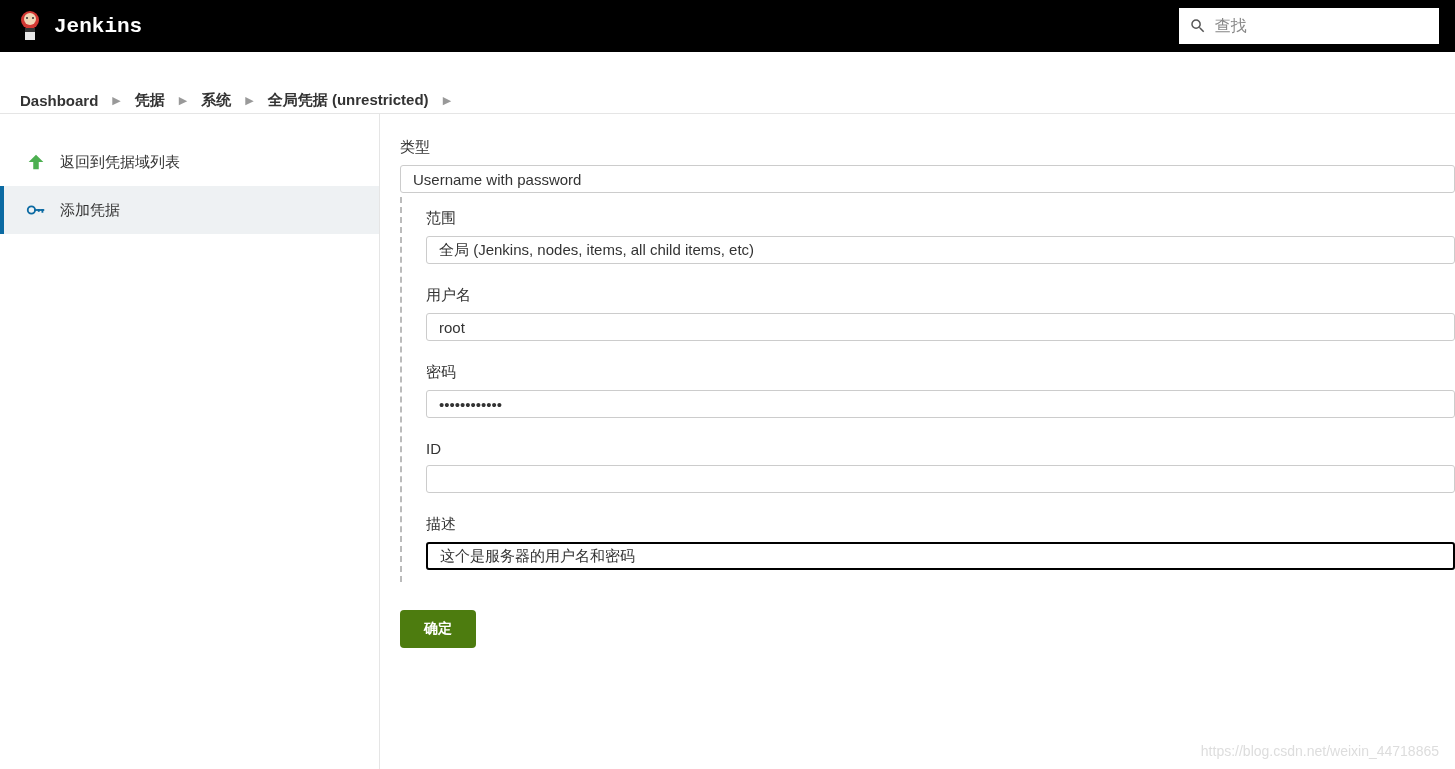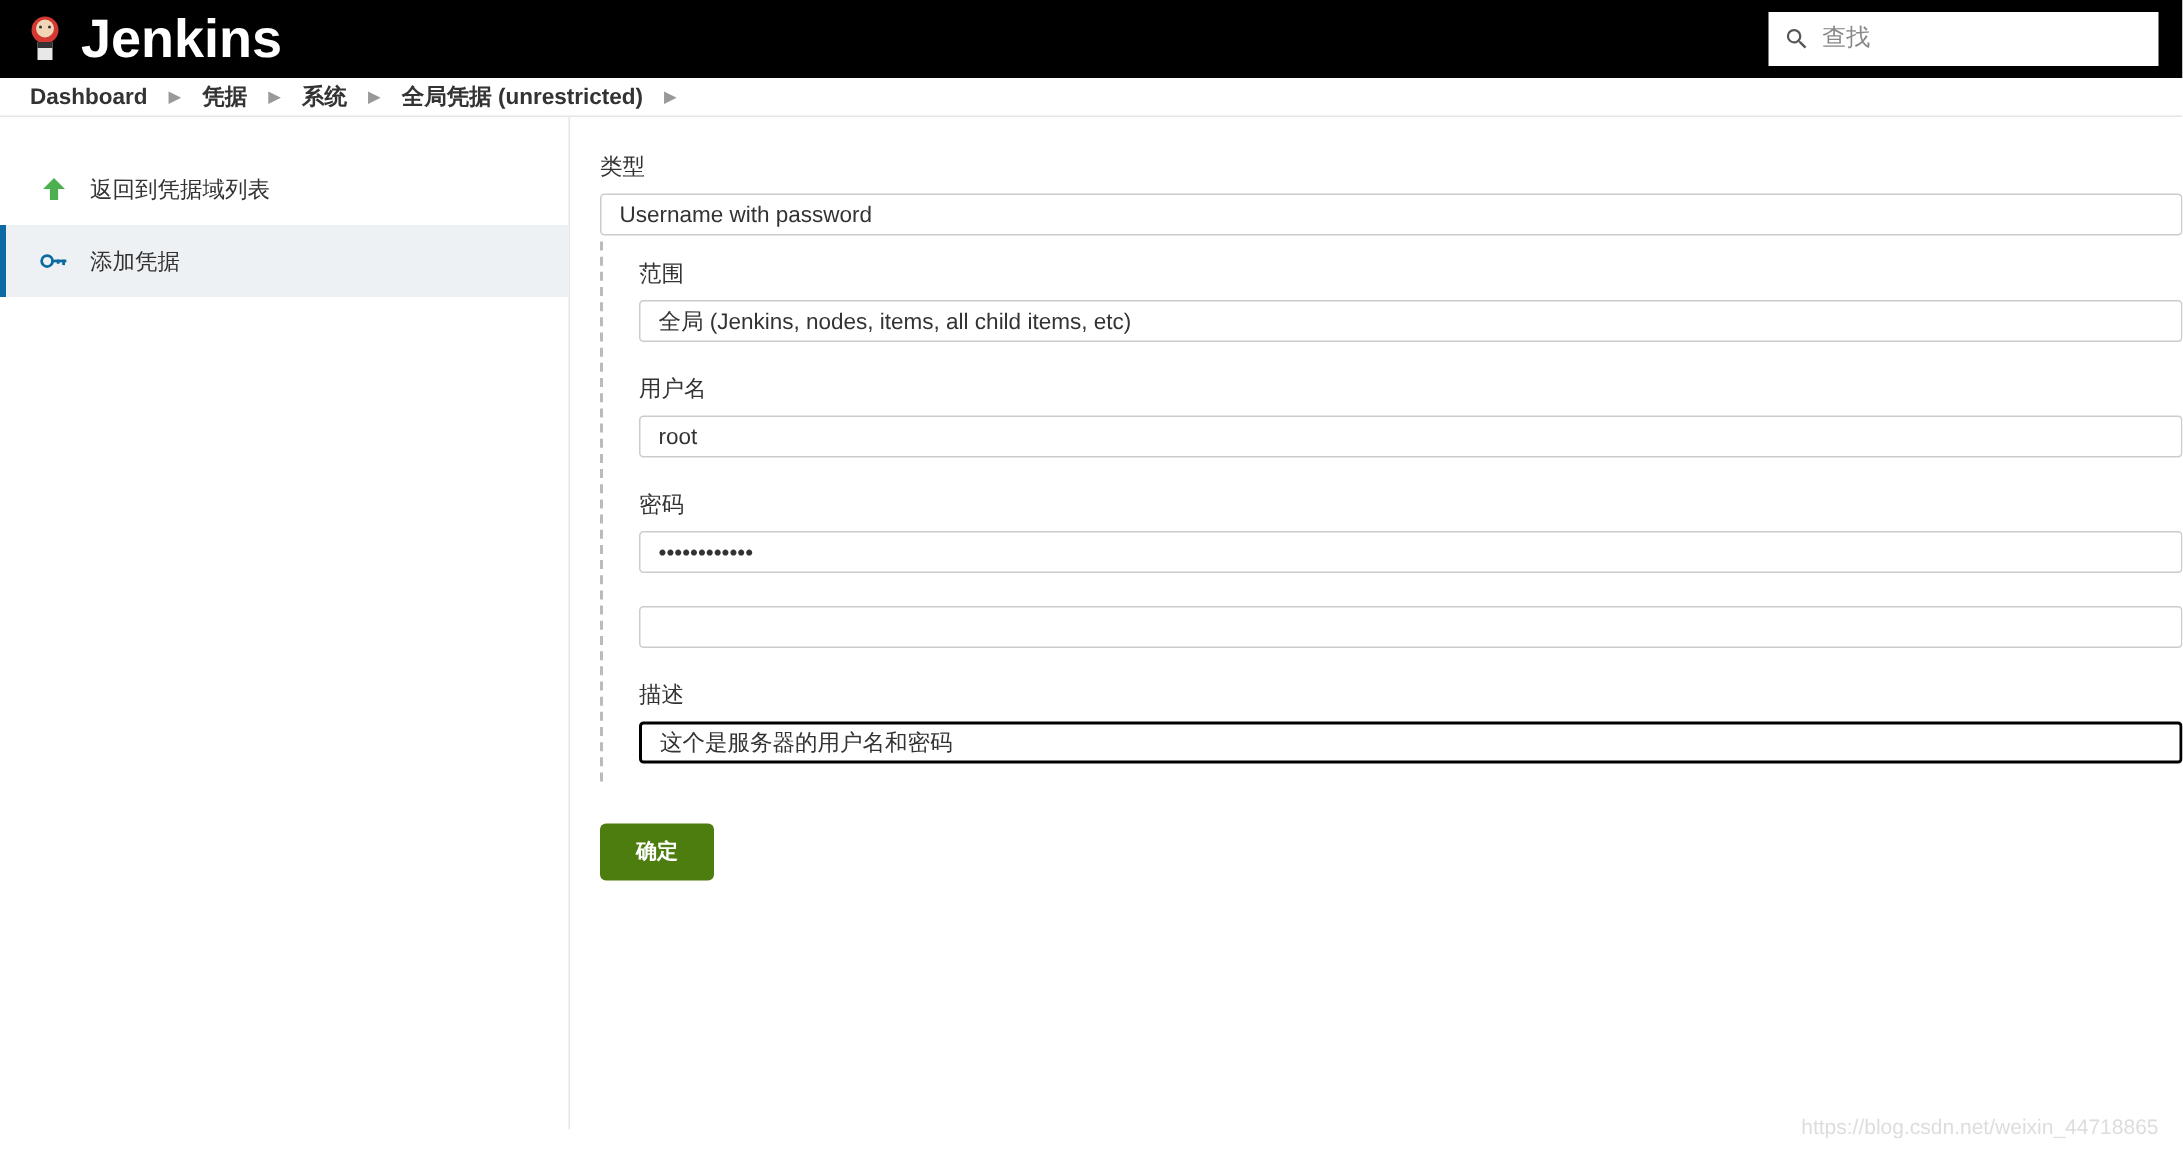--- a/index.html
+++ b/index.html
@@ -20,23 +20,23 @@
       gap: 10px;
     }
     .logo-img {
       width: 28px;
       height: 36px;
       position: relative;
     }
     .logo-img svg { width: 100%; height: 100%; }
     .logo-text {
       color: #fff;
-      font-size: 36px;
+      font-size: 21px;
       font-weight: bold;
-      font-family: Liberation Sans, sans-serif;
+      font-family: Liberation Mono, monospace;
     }
     .search-box {
       background: #fff;
       height: 36px;
       width: 260px;
       display: flex;
       align-items: center;
       padding: 0 10px;
       gap: 8px;
     }
@@ -53,20 +53,21 @@
     
     
     .breadcrumbs {
       height: 26px;
       border-bottom: 1px solid #e5e5e5;
       display: flex;
       align-items: center;
       padding: 0 20px;
       gap: 8px;
       font-size: 15px;
+      margin-top: 36px;
     }
     .breadcrumbs .crumb {
       font-weight: 600;
       color: #333;
       cursor: pointer;
     }
     .breadcrumbs .sep {
       color: #999;
       font-size: 11px;
       padding: 0 6px;
@@ -222,20 +223,21 @@
       </div>
       <div class="form-row">
         <div class="field-label">用户名</div>
         <input class="text-field" value="root" style="">
       </div>
       <div class="form-row">
         <div class="field-label">密码</div>
         <input class="text-field" type="text" value="••••••••••••" style="">
       </div>
       <div class="form-row">
+        <div class="field-label">ID</div>
         <input class="text-field" value="" style="">
       </div>
       <div class="form-row">
         <div class="field-label">描述</div>
         <input class="text-field focused" value="这个是服务器的用户名和密码" style="">
       </div>
     </div>
     
     <button class="submit-btn">确定</button>
   </div>

